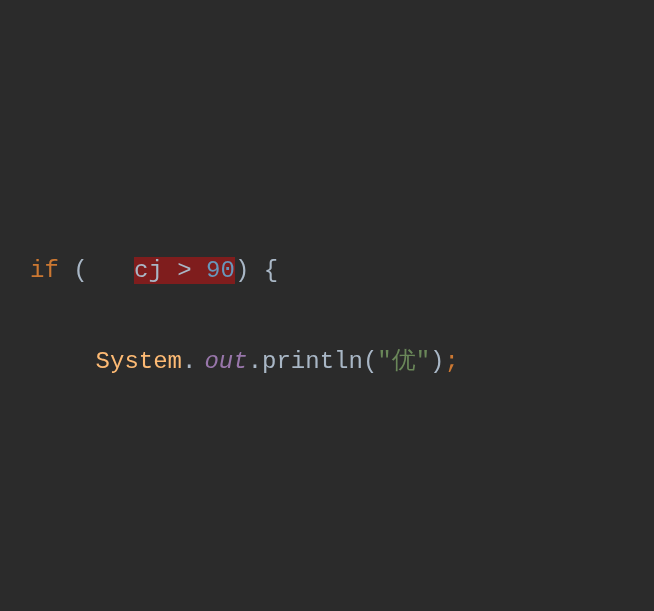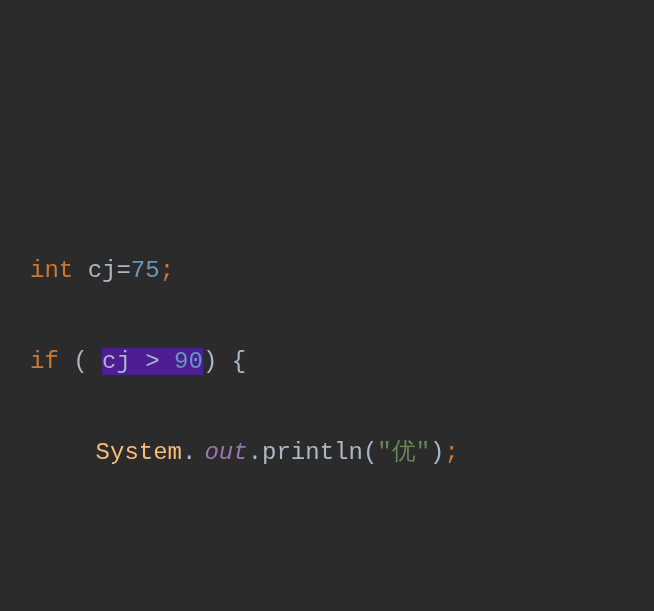--- a/index.html
+++ b/index.html
@@ -51,30 +51,30 @@
     .string {
       color: #6a8759;
     }
     .punctuation {
       color: #a9b7c6;
     }
     .semicolon {
       color: #cc7832;
     }
     .highlight-yellow {
-      background-color: #4c1d95;
+      background-color: #7f1d1d;
+      margin-left: 32px;
     }
   </style>
 </head>
 <body>
 
 
 
 <div class="code-container">
-<div class="line"><span class="keyword">int</span><span> </span><span class="identifier">cj</span><span class="punctuation">=</span><span class="number">75</span><span class="semicolon">;</span></div>
 <div class="line"><span class="keyword">if</span><span> </span><span class="punctuation">( </span><span class="highlight-yellow"><span class="identifier">cj</span><span> </span><span class="punctuation">&gt;</span><span> </span><span class="number">90</span></span><span class="punctuation">)</span><span> </span><span class="punctuation">{</span></div>
 <div class="line"><span>    </span><span class="class-name">System</span><span class="punctuation">.</span><span class="static-field">out</span><span class="punctuation">.</span><span class="method">println</span><span class="punctuation">(</span><span class="string">"优"</span><span class="punctuation">)</span><span class="semicolon">;</span></div>
 
 
 
 
 
 
 
 </div>

